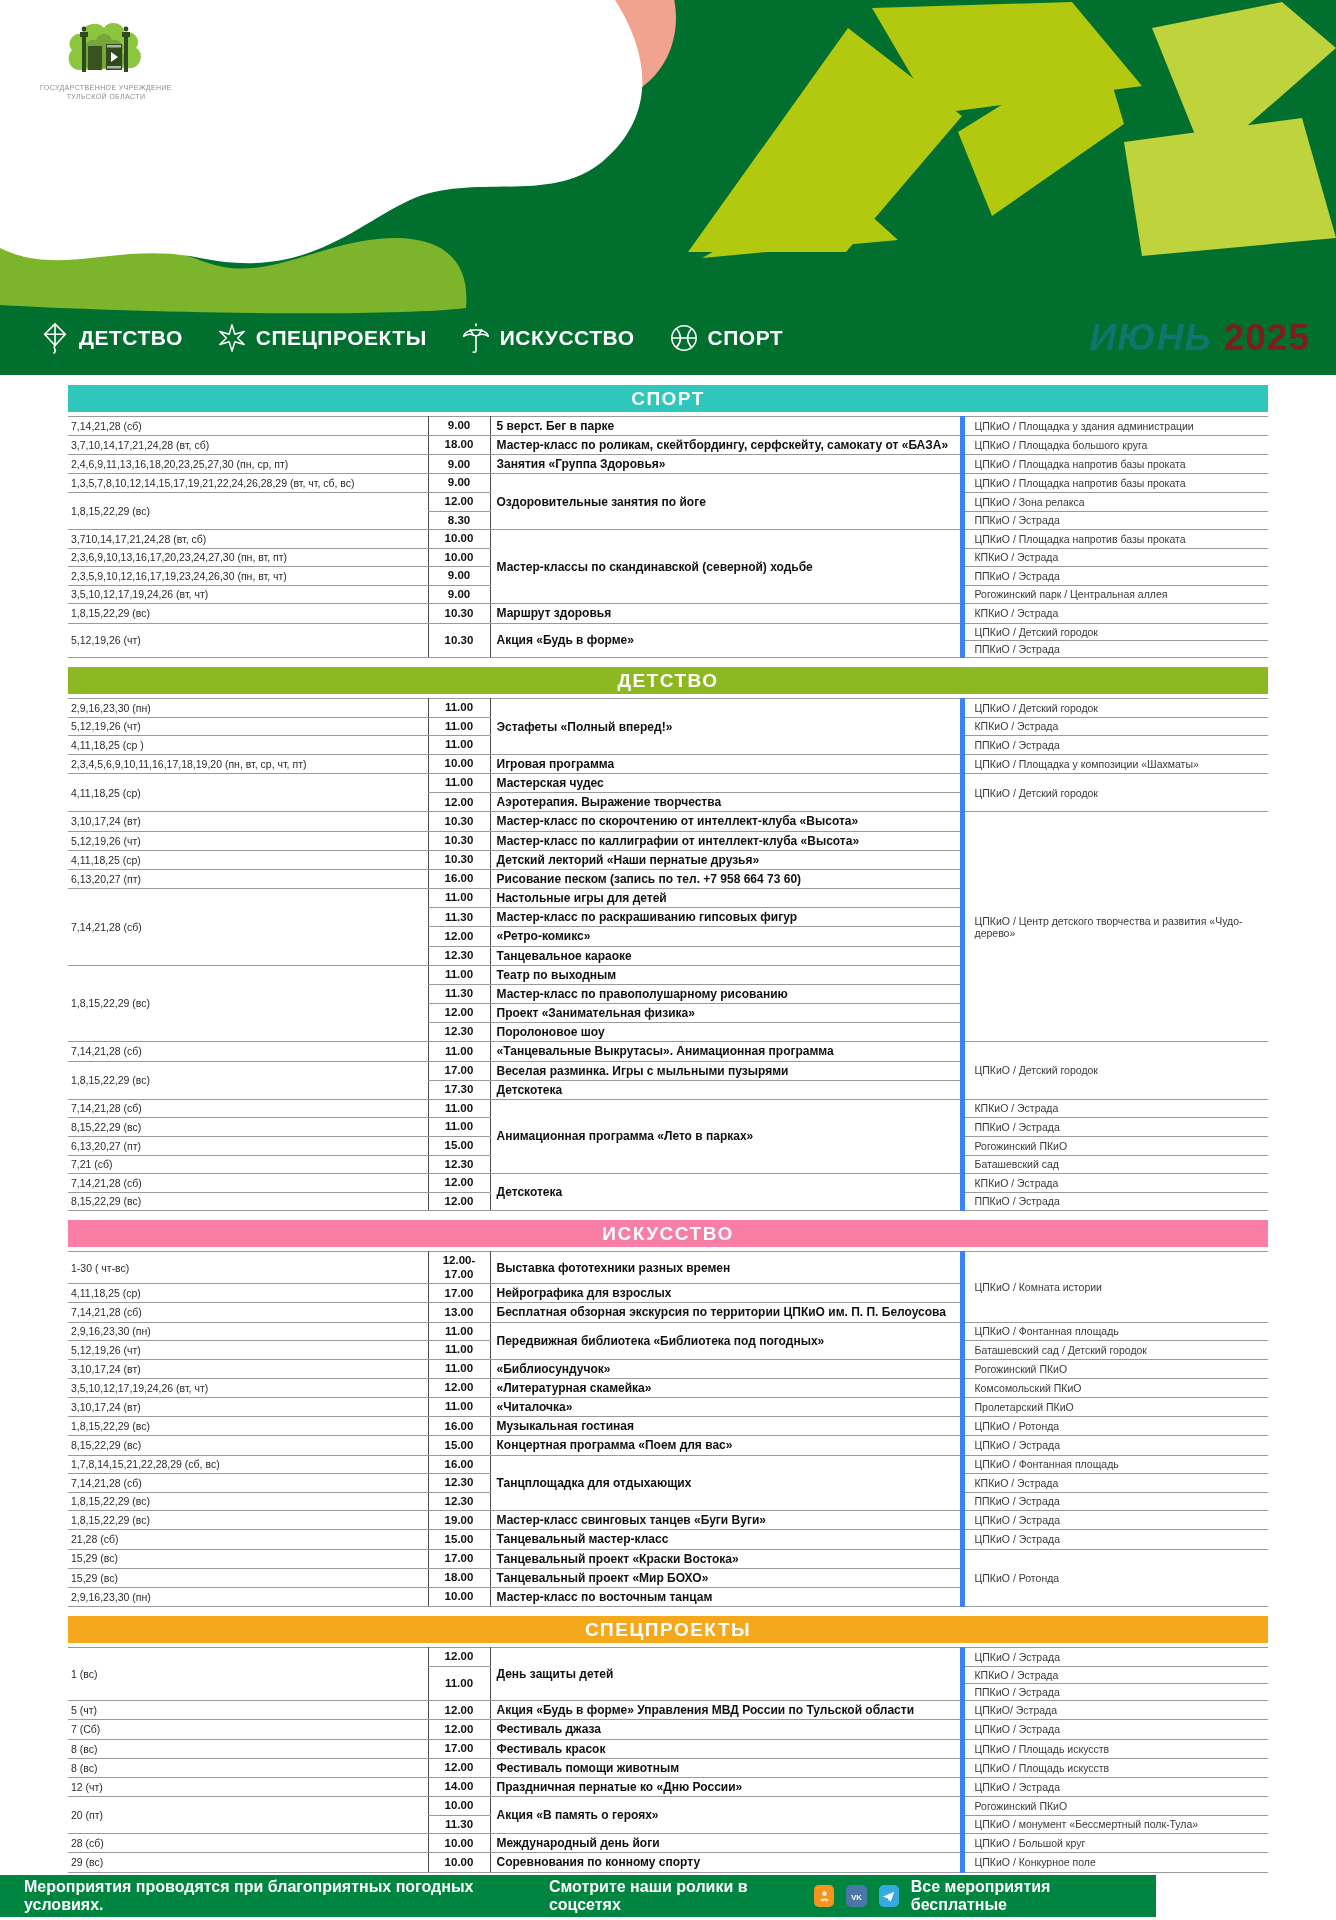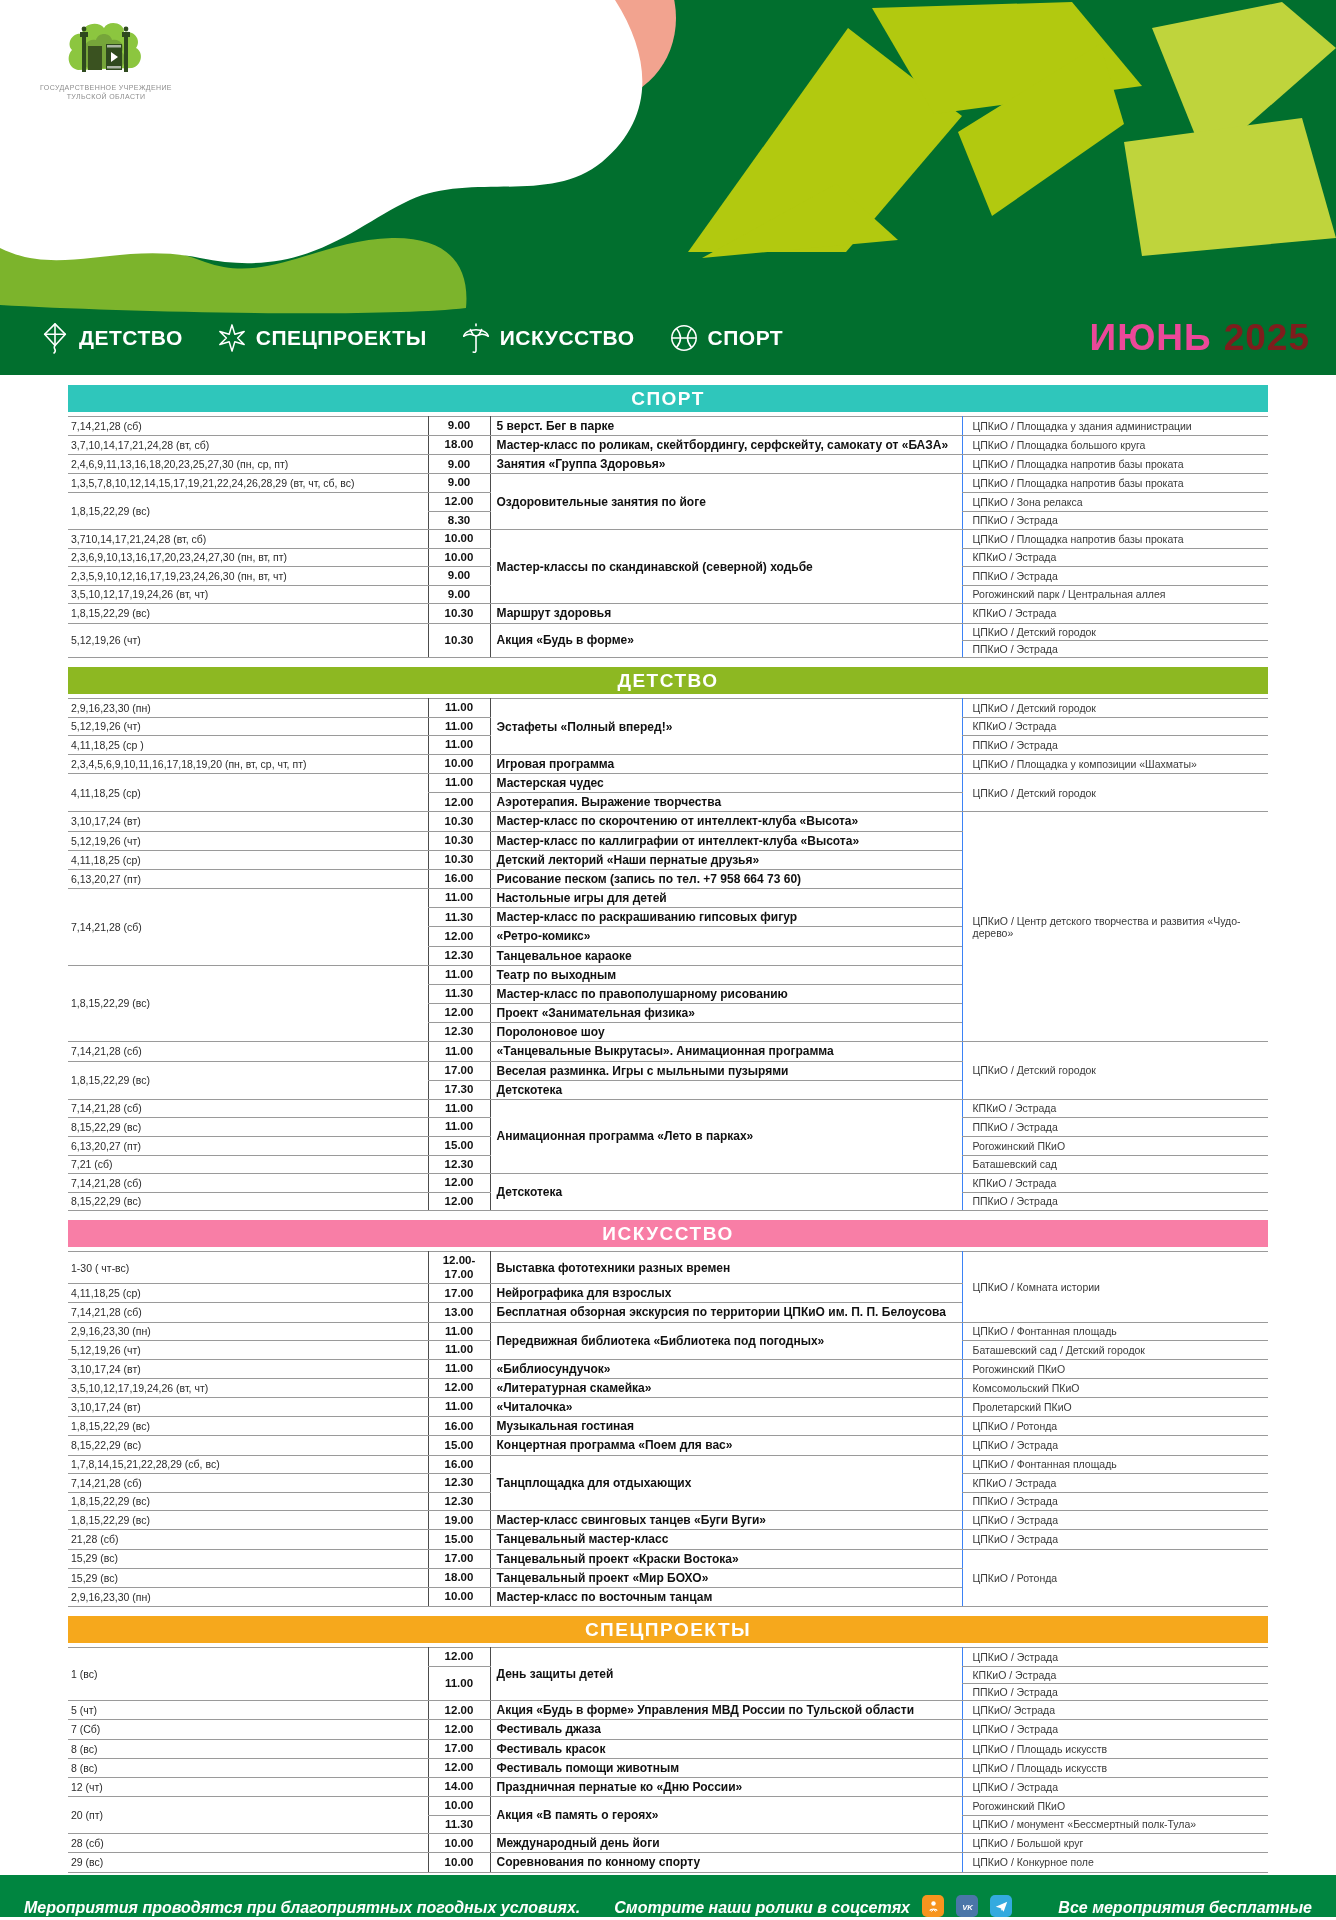--- a/index.html
+++ b/index.html
@@ -13,38 +13,38 @@
   .logo-art{display:block;margin:0 auto;}
   .logo-org{font-size:7px;color:#8d8d8d;letter-spacing:.4px;line-height:1.35;margin-top:3px;}
   .logo-name{font-size:28px;font-weight:800;color:#222;line-height:1.08;margin-top:5px;}
   .title{position:absolute;left:276px;top:30px;font-size:122px;font-weight:800;letter-spacing:6px;line-height:1;}
   .subtitle{position:absolute;left:282px;top:168px;font-size:44px;font-weight:500;color:#fff;letter-spacing:19px;}
   .catbar{position:absolute;left:40px;right:26px;bottom:16px;display:flex;align-items:center;gap:34px;color:#fff;}
   .cat{display:flex;align-items:center;gap:9px;}
   .cat-label{font-size:21px;font-weight:700;letter-spacing:.5px;}
   .cat-icon svg{display:block;}
   .monthyear{margin-left:auto;font-size:37px;font-weight:800;letter-spacing:1px;display:flex;gap:12px;align-items:baseline;}
-  .mon{color:#ec4899;}
+  .mon{color:#0f766e;font-style:italic;}
 
   
   .tables{margin:10px 68px 0 68px;}
   .sect{margin-top:9px;}
   .secbar{height:27px;display:flex;align-items:center;justify-content:center;color:#fff;
           font-size:19px;font-weight:700;letter-spacing:1.5px;}
   table{border-collapse:collapse;table-layout:fixed;width:1200px;margin-top:4px;border-top:1px solid #9a9a9a;}
   td{border-bottom:1px solid #9a9a9a;padding:2px 6px;vertical-align:middle;line-height:1.18;}
   .cd{font-size:10.5px;color:#2b2b2b;padding-left:3px;}
   .ct{border-left:1px solid #4c4c4c;border-right:1px solid #4c4c4c;text-align:center;
       font-weight:700;font-size:11.5px;color:#111;}
   .ce{font-weight:700;font-size:12px;color:#111;}
-  .cl{border-left:1px solid #3b82f6;font-size:10.5px;color:#3a3a3a;padding-left:10px;}
+  .cl{border-left:5px solid #3b82f6;font-size:10.5px;color:#3a3a3a;padding-left:10px;}
 
   
-  .ft{position:absolute;left:0;bottom:3px;width:1336px;height:42px;display:flex;align-items:flex-end;
-      padding:0 24px;box-sizing:border-box;color:#fff;font-size:16px;font-weight:600;gap:12px;font-style:italic;}
+  .ft{position:absolute;left:0;bottom:3px;width:1156px;height:42px;display:flex;align-items:center;
+      padding:0 24px;box-sizing:border-box;color:#fff;font-size:16px;font-weight:600;gap:12px;}
   .ft-mid{margin-left:22px;}
   .soc{width:22px;height:22px;border-radius:5px;display:inline-flex;align-items:center;justify-content:center;}
   .soc svg{display:block;}
   .ok{background:#f7941e;}
   .vk{background:#4a76a8;}
   .tg{background:#34aadf;}
   .ft-right{margin-left:auto;}
 </style>
 </head>
 <body>

